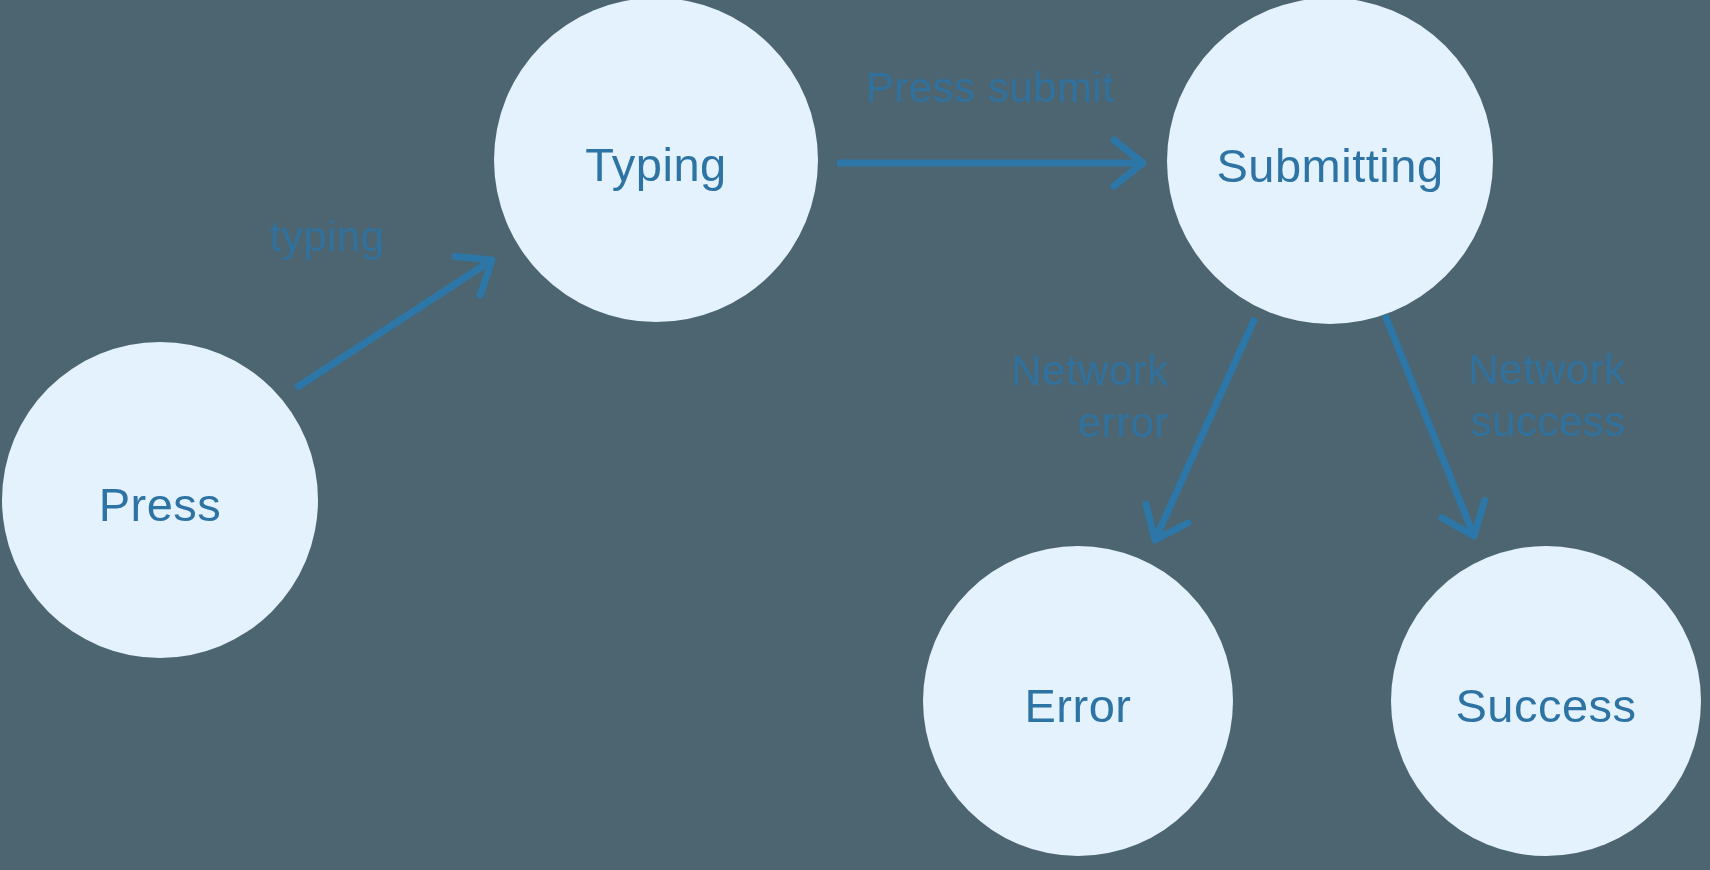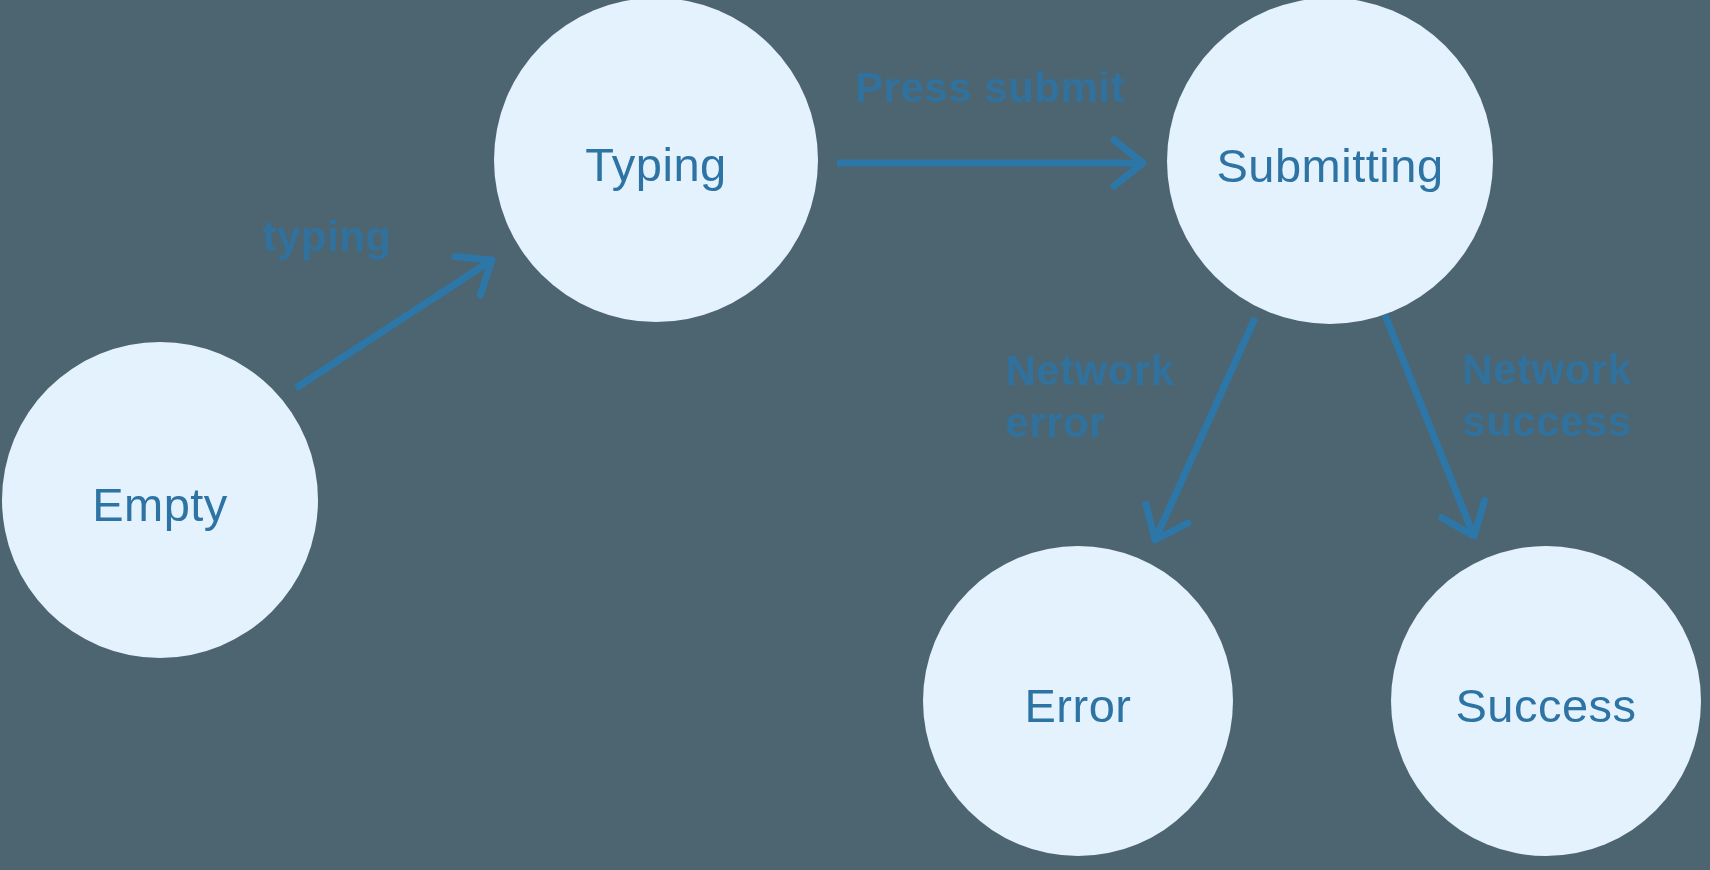--- a/index.html
+++ b/index.html
@@ -36,24 +36,24 @@
     font-weight: 500;
     letter-spacing: 0.5px;
     transform: translateY(4px);
     white-space: nowrap;
   }
   .edge-label {
     position: absolute;
     transform: translate(-50%, -50%);
     color: var(--edge-label, #31719e);
     font-size: 42px;
-    font-weight: 700;
+    font-weight: 400;
     line-height: 52px;
     letter-spacing: 0.5px;
-    text-align: left;
+    text-align: right;
     white-space: nowrap;
   }
   .edge-path {
     stroke: var(--edge, #2d77a8);
     stroke-width: 7;
     fill: none;
   }
   .arrow-head-path {
     stroke: var(--edge, #2d77a8);
     stroke-width: 7;
@@ -71,21 +71,21 @@
       <path d="M -29 -23 L 0 0 L -29 23" class="arrow-head-path" transform="translate(492 260) rotate(-33.146995832255996)"></path>
       <path d="M 837 163 L 1143 163" class="edge-path"></path>
       <path d="M -29 -23 L 0 0 L -29 23" class="arrow-head-path" transform="translate(1143 163) rotate(0)"></path>
       <path d="M 1255 318 L 1155 540" class="edge-path"></path>
       <path d="M -29 -23 L 0 0 L -29 23" class="arrow-head-path" transform="translate(1155 540) rotate(114.24920441040139)"></path>
       <path d="M 1385 315 L 1474 536" class="edge-path"></path>
       <path d="M -29 -23 L 0 0 L -29 23" class="arrow-head-path" transform="translate(1474 536) rotate(68.06461777376097)"></path>
     </svg>
   <div id="nodes">
       <div class="state-node" style="left: 2px; top: 342px; width: 316px; height: 316px;">
-        <div class="state-label">Empty</div>
+        <div class="state-label">Press</div>
       </div>
       <div class="state-node" style="left: 494px; top: -2px; width: 324px; height: 324px;">
         <div class="state-label">Typing</div>
       </div>
       <div class="state-node" style="left: 1167px; top: -2px; width: 326px; height: 326px;">
         <div class="state-label">Submitting</div>
       </div>
       <div class="state-node" style="left: 923px; top: 546px; width: 310px; height: 310px;">
         <div class="state-label">Error</div>
       </div>

